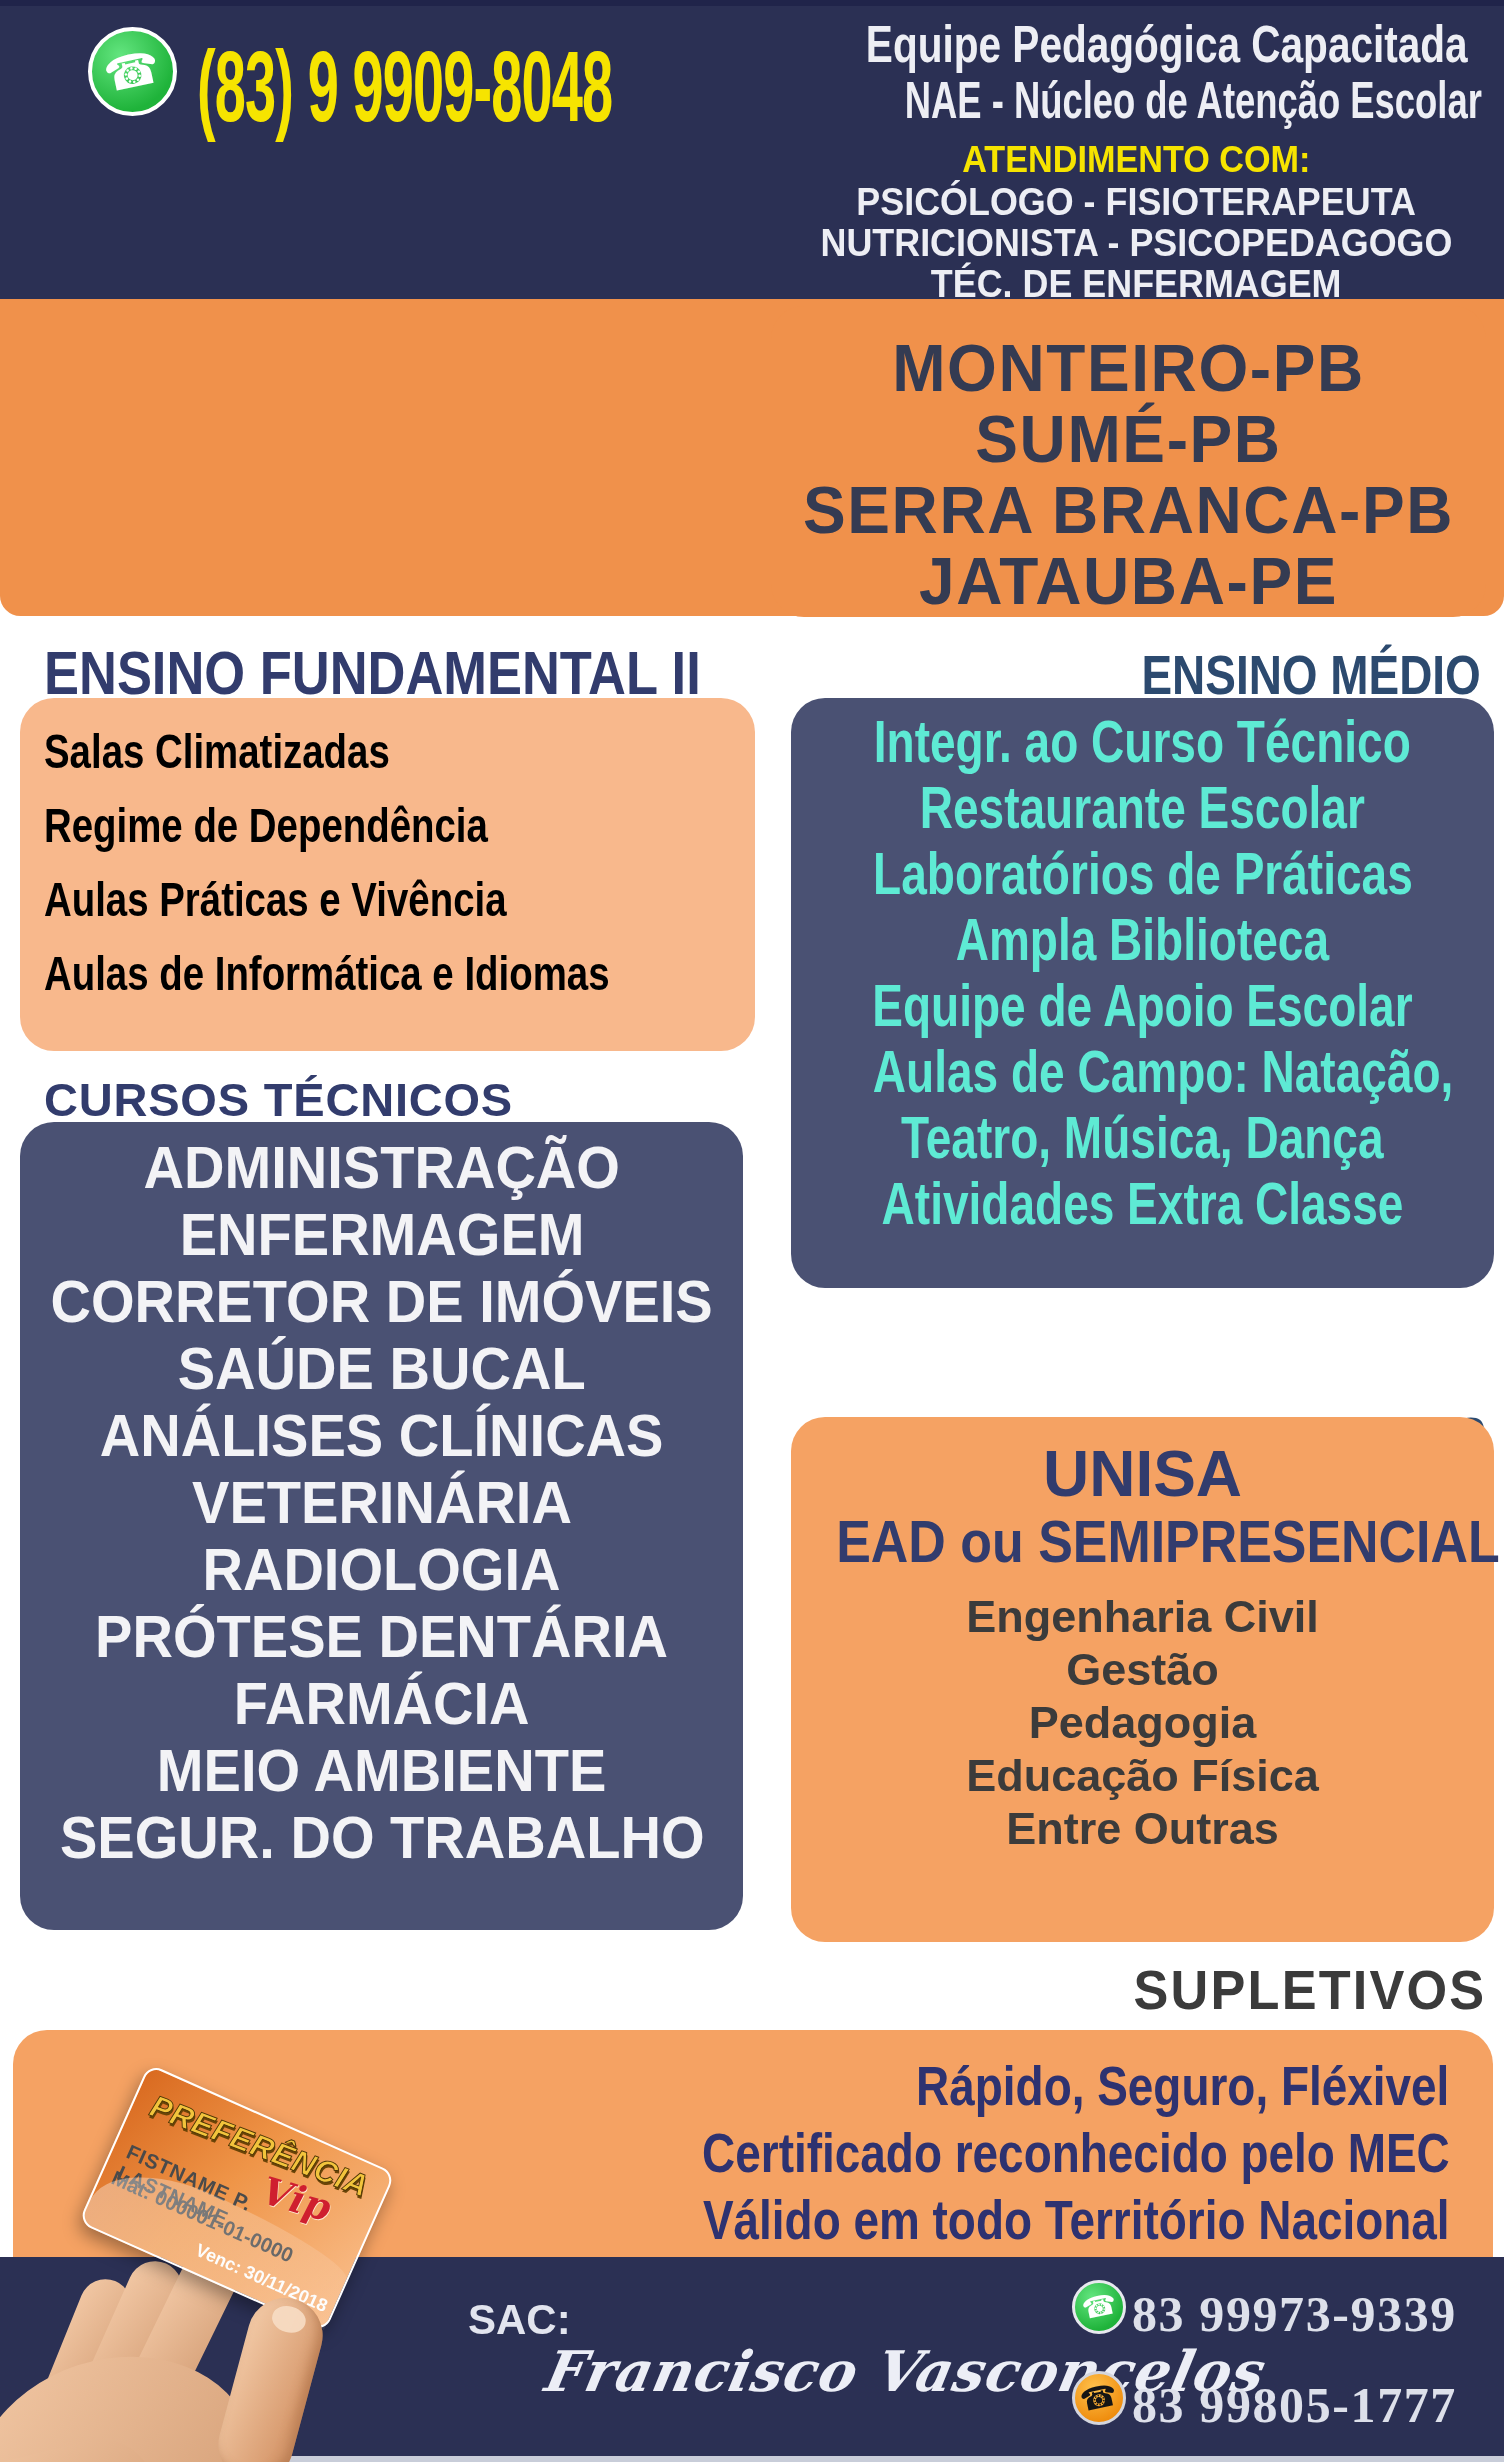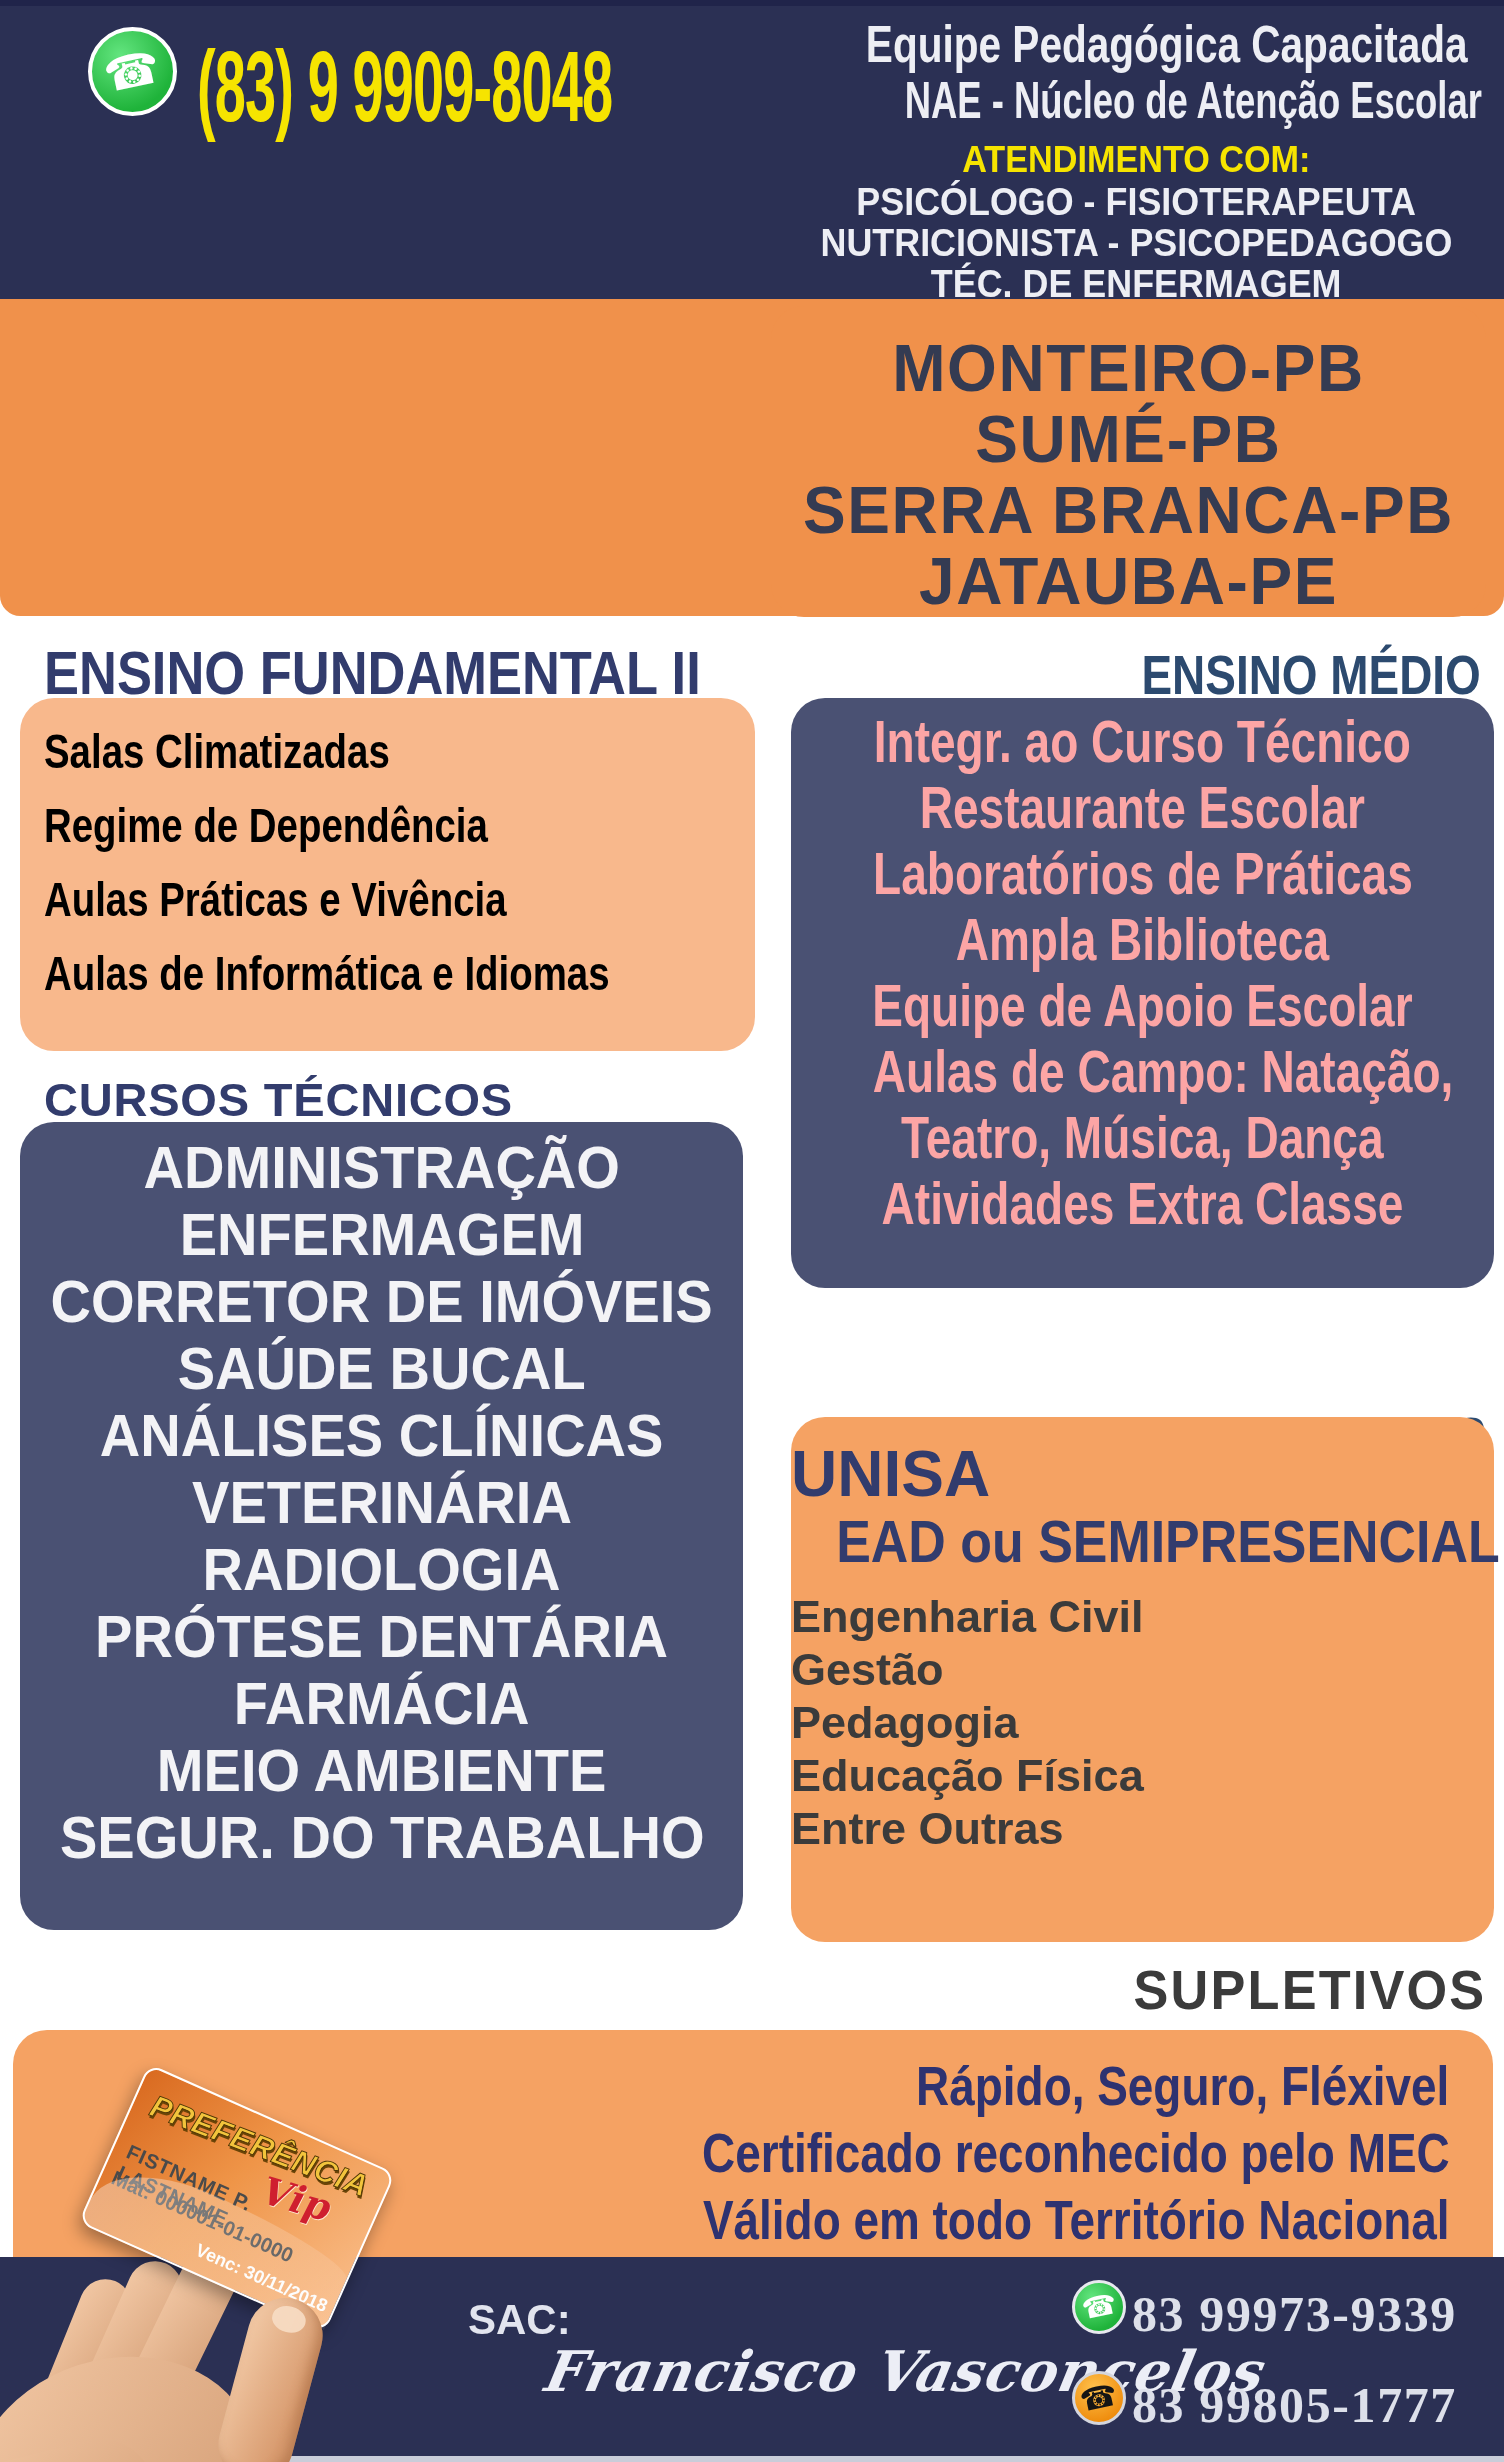--- a/index.html
+++ b/index.html
@@ -66,22 +66,22 @@
   
   .panel{border-radius:34px;box-sizing:border-box;}
   .p-peachL{background:#f8b88c;}
   .p-peachR{background:#f5a263;}
   .p-navy{background:#4a5173;}
   .fund-panel{left:20.3px;top:698px;width:735px;height:353px;padding:17px 0 0 23.4px;}
   .fund-item{font-size:48px;line-height:74px;color:#000000;}
   .tec-panel{left:20.3px;top:1122px;width:723px;height:808px;text-align:center;padding-top:12.5px;}
   .tec-item{font-size:59px;line-height:67px;color:#f3f3f6;}
   .med-panel{left:791px;top:698px;width:703px;height:590px;text-align:center;padding-top:11px;}
-  .med-item{font-size:59px;line-height:66px;color:#fca5a5;}
-  .sup-panel{left:791px;top:1417px;width:703px;height:525px;text-align:left;padding-top:22px;}
+  .med-item{font-size:59px;line-height:66px;color:#5eead4;}
+  .sup-panel{left:791px;top:1417px;width:703px;height:525px;text-align:center;padding-top:22px;}
   .sup-uni{font-size:64px;line-height:70px;color:#323c6d;}
   .sup-mode{font-size:59px;line-height:67px;color:#323c6d;}
   .sup-item{font-size:45px;line-height:53px;color:#3b3b3b;}
   .suple-panel{left:12.5px;top:2030px;width:1480px;height:227px;background:#f5a263;
                border-radius:34px 34px 0 0;text-align:right;padding:22px 43px 0 0;box-sizing:border-box;}
   .suple-line{font-size:56px;line-height:67px;color:#2e3270;}
 
   
   .sac{left:468px;top:2296px;font-size:42px;color:#e2e4ee;}
   .signature{left:547px;top:2338px;font-size:56px;color:#eceef6;font-family:"DejaVu Serif",serif;

